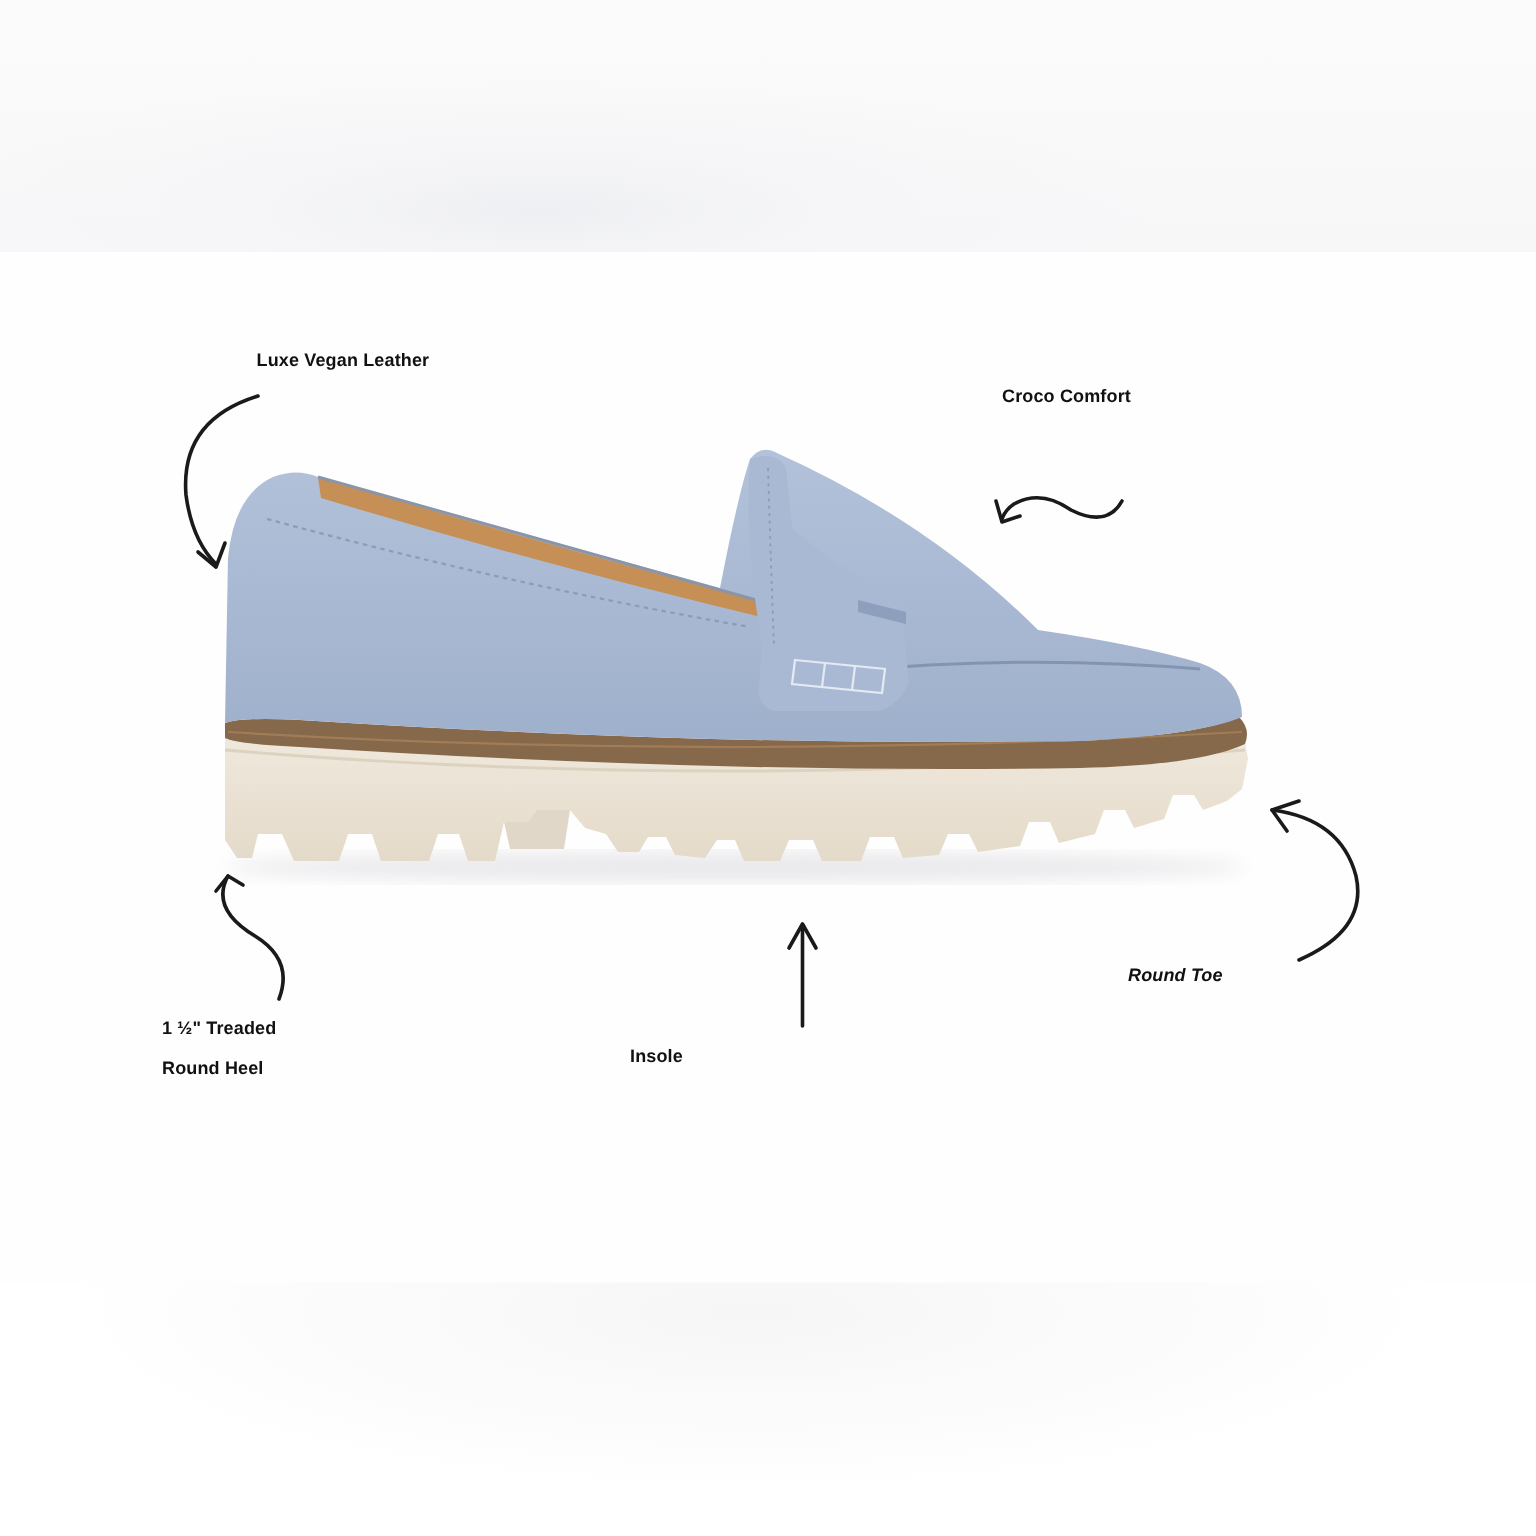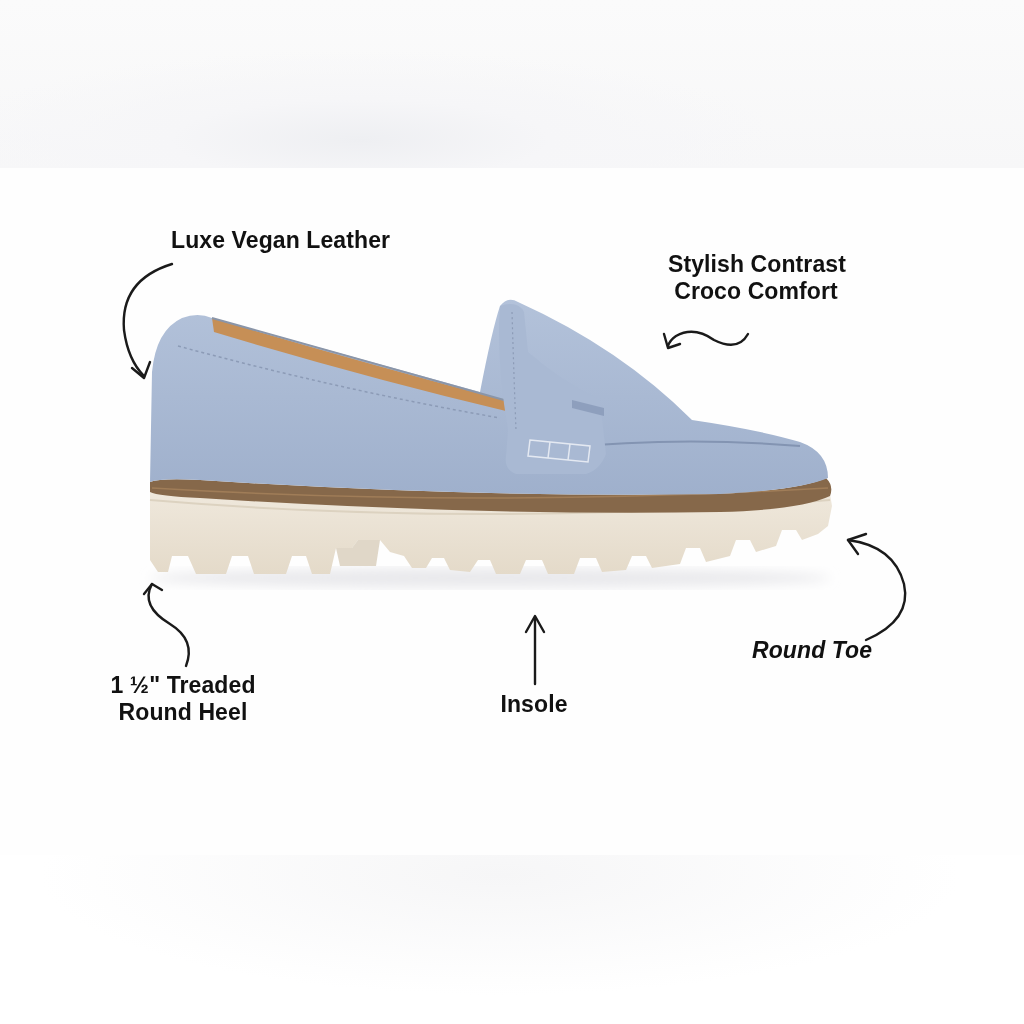--- a/index.html
+++ b/index.html
@@ -12,22 +12,22 @@
       position:absolute; left:0; top:0; width:1024px; height:168px;
       background: radial-gradient(ellipse 420px 90px at 360px 140px, #eeeff2 0%, #f6f6f8 45%, rgba(252,252,252,0) 100%),
                   linear-gradient(#fbfbfb, #f7f7f8);
     }
     .bg-bottom {
       position:absolute; left:0; top:855px; width:1024px; height:169px;
       background: radial-gradient(ellipse 460px 120px at 500px 20px, #f6f6f7 0%, rgba(253,253,253,0) 100%);
     }
     .stage { position:absolute; left:0; top:168px; width:1024px; height:687px; background:#fefefe; }
     .label {
-      position:absolute; font-weight:700; font-size:23px; line-height:27px;
-      color:#111111; text-align:center; white-space:nowrap; letter-spacing:0.1px;
+      position:absolute; font-weight:700; font-size:12px; line-height:27px;
+      color:#111111; text-align:left; white-space:nowrap; letter-spacing:0.1px;
     }
     svg.overlay { position:absolute; left:0; top:0; width:1024px; height:1024px; }
   </style>
 </head>
 <body>
 
 <div class="bg-top"></div>
 <div class="stage"></div>
 <div class="bg-bottom"></div>
 
@@ -94,21 +94,20 @@
     <path d="M535 684 L535 618"></path>
     <path d="M526 632 L535 616 L544 632"></path>
   </g>
 </svg>
 
 <div class="label" style="left:171px; top:227px;">
   <div>Luxe Vegan Leather</div>
 </div>
 
 <div class="label" style="left:668px; top:251px; width:176px;">
-  <div>Stylish Contrast</div>
   <div>Croco Comfort</div>
 </div>
 
 <div class="label" style="left:752px; top:637px;font-style:italic;">
   <div>Round Toe</div>
 </div>
 
 <div class="label" style="left:108px; top:672px; width:150px;">
   <div>1 ½" Treaded</div>
   <div>Round Heel</div>

